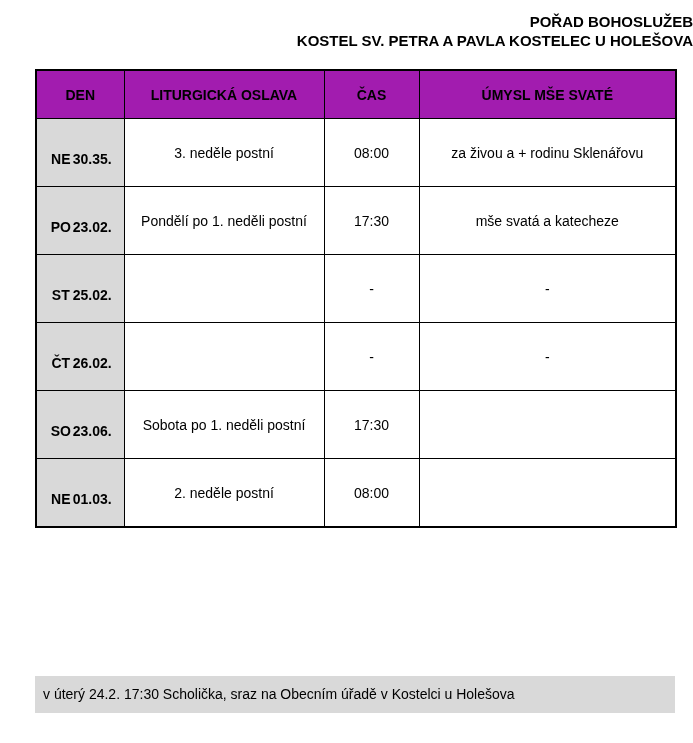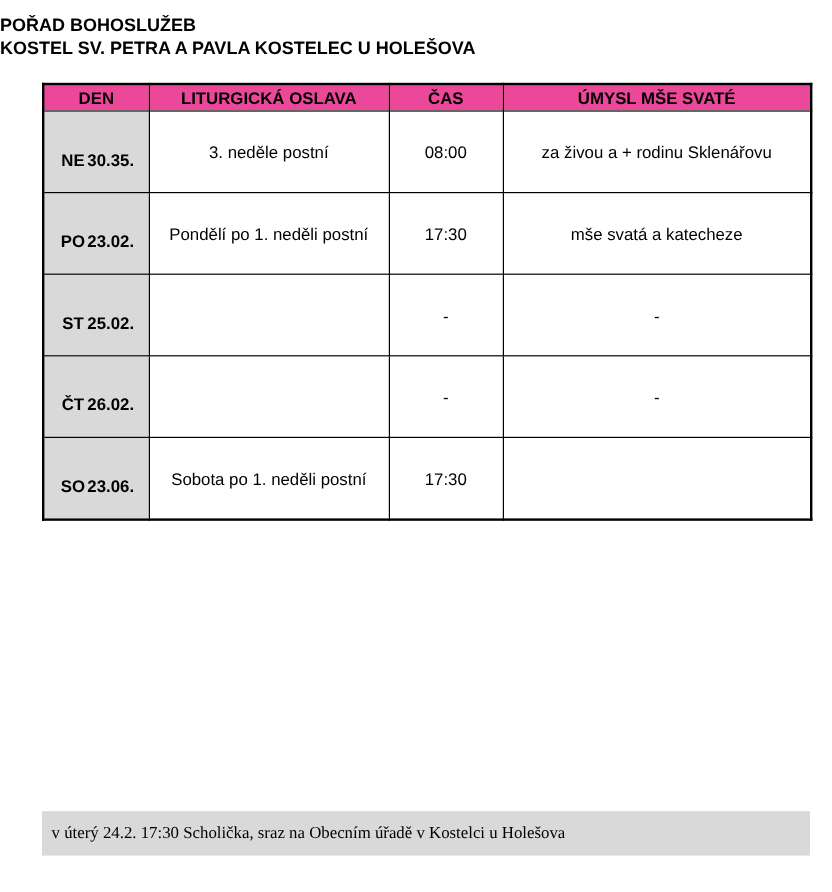--- a/index.html
+++ b/index.html
@@ -10,21 +10,21 @@
     color: #000000;
   }
   .page {
     position: relative;
     width: 693px;
     height: 743px;
     background: #ffffff;
     overflow: hidden;
   }
   .header {
-    text-align: left;
+    text-align: right;
     padding-top: 12px;
   }
   .title-line1, .title-line2 {
     font-size: 15px;
     font-weight: bold;
     line-height: 19px;
   }
   .date-range {
     font-size: 14px;
     font-weight: normal;
@@ -39,24 +39,24 @@
     border: 2px solid #000000;
   }
   table.schedule th, table.schedule td {
     border: 1px solid #000000;
     font-size: 14px;
     text-align: center;
     vertical-align: middle;
     overflow: hidden;
   }
   table.schedule th {
-    background: #ec4899;
+    background: #a21caf;
     font-weight: bold;
     height: 19px;
-    padding: 1px 2px;
+    padding: 14px 2px;
   }
   col.c-den { width: 88px; }
   col.c-oslava { width: 200px; }
   col.c-cas { width: 95px; }
   col.c-umysl { width: 257px; }
   table.schedule td {
     height: 67px;
     padding: 0 4px;
     background: #ffffff;
   }
@@ -76,21 +76,20 @@
     left: 35px;
     top: 676px;
     width: 640px;
     height: 37px;
     background: #d9d9d9;
     font-size: 14px;
     line-height: 37px;
     padding-left: 8px;
     box-sizing: border-box;
     text-align: left;
-    font-family: Liberation Serif, serif;
   }
 </style>
 </head>
 <body>
 
 <div class="page">
 
   <div class="header">
     <div class="title-line1">POŘAD BOHOSLUŽEB</div>
     <div class="title-line2">KOSTEL SV. PETRA A PAVLA KOSTELEC U HOLEŠOVA</div>
@@ -135,18 +134,24 @@
         <td></td>
         <td>-</td>
         <td>-</td>
       </tr>
       <tr>
         <td class="day-cell"><span class="day-abbr">SO</span><span>23.06.</span></td>
         <td>Sobota po 1. neděli postní</td>
         <td>17:30</td>
         <td></td>
       </tr>
+      <tr>
+        <td class="day-cell"><span class="day-abbr">NE</span><span>01.03.</span></td>
+        <td>2. neděle postní</td>
+        <td>08:00</td>
+        <td></td>
+      </tr>
     </tbody>
   </table>
 
   <div class="footer-note">v úterý 24.2. 17:30 Scholička, sraz na Obecním úřadě v Kostelci u Holešova</div>
 
 </div>
 
 </body></html>

